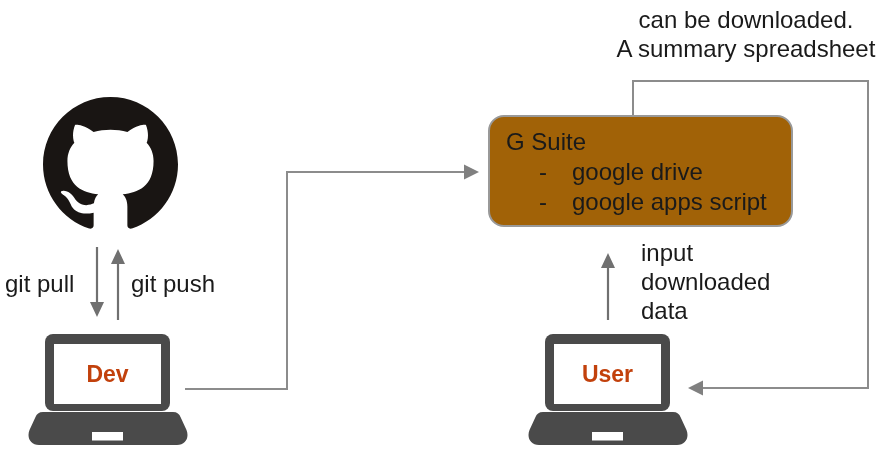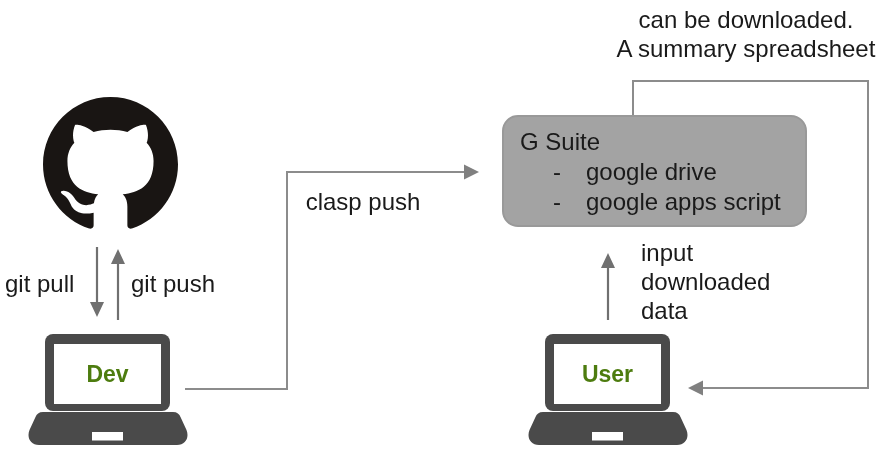--- a/index.html
+++ b/index.html
@@ -10,30 +10,30 @@
     font-family:"Liberation Sans","DejaVu Sans",sans-serif;
     color:#111;
     overflow:hidden;
   }
   .abs{position:absolute;}
   .label{font-size:24px;line-height:29px;white-space:nowrap;color:#1a1a1a;}
   .note{width:296px;text-align:center;}
   .centered{text-align:center;}
   
   .gsuite-box{
-    left:502px;top:115px;width:301px;height:108px;
-    background:#a3a3a3;border:2px solid #999999;border-radius:16px;
+    left:488px;top:115px;width:301px;height:108px;
+    background:#a16207;border:2px solid #999999;border-radius:16px;
   }
   .gsuite-title{margin:10px 0 0 16px;font-size:24px;line-height:30px;color:#1a1a1a;}
   .gsuite-item{display:flex;padding-left:49px;font-size:24px;line-height:30px;color:#1a1a1a;}
   .gsuite-item .dash{display:inline-block;width:33px;}
   
   .laptop-label{
     width:125px;text-align:center;
-    font-size:23px;font-weight:bold;color:#4d7c0f;line-height:26px;
+    font-size:23px;font-weight:bold;color:#c2410c;line-height:26px;
   }
   svg{display:block;}
 </style>
 </head>
 <body>
 
 <div id="canvas">
 
   <svg class="abs" style="left:0;top:0;" width="895" height="457" viewBox="0 0 895 457">
 
@@ -68,21 +68,20 @@
     <div>A summary spreadsheet</div>
   </div>
 
   <svg class="abs" style="left:43px;top:97px;" width="135" height="135" viewBox="0 0 24 24">
     <path fill="#191513" d="M12 0c-6.626 0-12 5.373-12 12 0 5.302 3.438 9.8 8.207 11.387.599.111.793-.261.793-.577v-2.234c-3.338.726-4.033-1.416-4.033-1.416-.546-1.387-1.333-1.756-1.333-1.756-1.089-.745.083-.729.083-.729 1.205.084 1.839 1.237 1.839 1.237 1.07 1.834 2.807 1.304 3.492.997.107-.775.418-1.305.762-1.604-2.665-.305-5.467-1.334-5.467-5.931 0-1.311.469-2.381 1.236-3.221-.124-.303-.535-1.524.117-3.176 0 0 1.008-.322 3.301 1.23.957-.266 1.983-.399 3.003-.404 1.02.005 2.047.138 3.006.404 2.291-1.552 3.297-1.23 3.297-1.23.653 1.653.242 2.874.118 3.176.77.84 1.235 1.911 1.235 3.221 0 4.609-2.807 5.624-5.479 5.921.43.372.823 1.102.823 2.222v3.293c0 .319.192.694.801.576 4.765-1.589 8.199-6.086 8.199-11.386 0-6.627-5.373-12-12-12z"></path>
   </svg>
 
   <div class="abs label" style="left:5px;top:269px;text-align:center;">git pull</div>
   <div class="abs label" style="left:131px;top:269px;">git push</div>
 
-  <div class="abs label centered" style="left:287px;top:187px;width:152px;">clasp push</div>
 
   <div class="abs gsuite-box">
     <div class="gsuite-title">G Suite</div>
     <div class="gsuite-item">
       <span class="dash">-</span>
       <span>google drive</span>
     </div>
     <div class="gsuite-item">
       <span class="dash">-</span>
       <span>google apps script</span>

